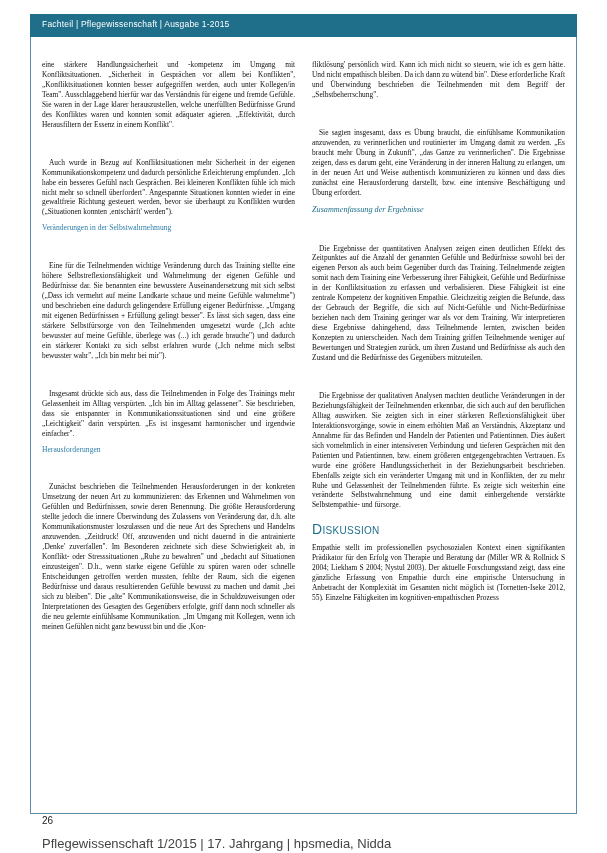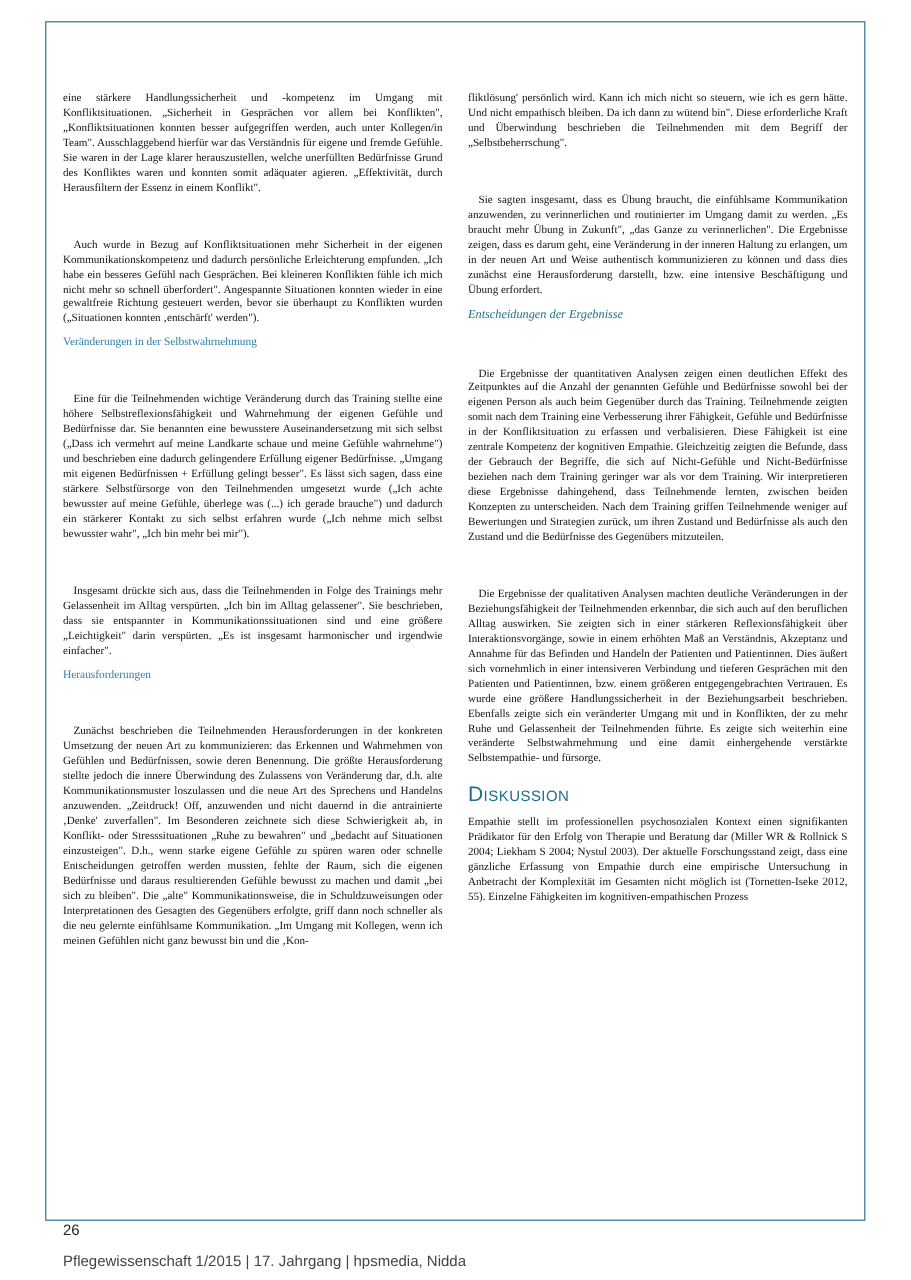--- a/index.html
+++ b/index.html
@@ -123,48 +123,51 @@
     display: flex;
     align-items: baseline;
     gap: 10px;
     flex-direction: column;
   }
   .footer .pagenum {
     font-size: 10px;
     color: #222;
   }
   .footer .footer-text {
-    font-size: 10px;
+    font-size: 13px;
     color: #444;
   }
 </style>
 </head>
 <body>
 
 <div class="page">
 
   <div class="frame"></div>
 
+  <div class="header-bar">
+    <span class="header-text">Fachteil | Pflegewissenschaft |  Ausgabe 1-2015</span>
+  </div>
 
   <div class="columns">
 
     <div class="col">
       <p>eine stärkere Handlungssicherheit und -kompetenz im Umgang mit Konfliktsituationen. „Sicherheit in Gesprächen vor allem bei Konflikten", „Konfliktsituationen konnten besser aufgegriffen werden, auch unter Kollegen/in Team". Ausschlaggebend hierfür war das Verständnis für eigene und fremde Gefühle. Sie waren in der Lage klarer herauszustellen, welche unerfüllten Bedürfnisse Grund des Konfliktes waren und konnten somit adäquater agieren. „Effektivität, durch Herausfiltern der Essenz in einem Konflikt".</p>
       <p class="indent">Auch wurde in Bezug auf Konfliktsituationen mehr Sicherheit in der eigenen Kommunikationskompetenz und dadurch persönliche Erleichterung empfunden. „Ich habe ein besseres Gefühl nach Gesprächen. Bei kleineren Konflikten fühle ich mich nicht mehr so schnell überfordert". Angespannte Situationen konnten wieder in eine gewaltfreie Richtung gesteuert werden, bevor sie überhaupt zu Konflikten wurden („Situationen konnten ‚entschärft' werden").</p>
       <div class="subhead">Veränderungen in der Selbstwahrnehmung</div>
       <p class="indent">Eine für die Teilnehmenden wichtige Veränderung durch das Training stellte eine höhere Selbstreflexionsfähigkeit und Wahrnehmung der eigenen Gefühle und Bedürfnisse dar. Sie benannten eine bewusstere Auseinandersetzung mit sich selbst („Dass ich vermehrt auf meine Landkarte schaue und meine Gefühle wahrnehme") und beschrieben eine dadurch gelingendere Erfüllung eigener Bedürfnisse. „Umgang mit eigenen Bedürfnissen + Erfüllung gelingt besser". Es lässt sich sagen, dass eine stärkere Selbstfürsorge von den Teilnehmenden umgesetzt wurde („Ich achte bewusster auf meine Gefühle, überlege was (...) ich gerade brauche") und dadurch ein stärkerer Kontakt zu sich selbst erfahren wurde („Ich nehme mich selbst bewusster wahr", „Ich bin mehr bei mir").</p>
       <p class="indent">Insgesamt drückte sich aus, dass die Teilnehmenden in Folge des Trainings mehr Gelassenheit im Alltag verspürten. „Ich bin im Alltag gelassener". Sie beschrieben, dass sie entspannter in Kommunikationssituationen sind und eine größere „Leichtigkeit" darin verspürten. „Es ist insgesamt harmonischer und irgendwie einfacher".</p>
       <div class="subhead">Herausforderungen</div>
       <p class="indent">Zunächst beschrieben die Teilnehmenden Herausforderungen in der konkreten Umsetzung der neuen Art zu kommunizieren: das Erkennen und Wahrnehmen von Gefühlen und Bedürfnissen, sowie deren Benennung. Die größte Herausforderung stellte jedoch die innere Überwindung des Zulassens von Veränderung dar, d.h. alte Kommunikationsmuster loszulassen und die neue Art des Sprechens und Handelns anzuwenden. „Zeitdruck! Off, anzuwenden und nicht dauernd in die antrainierte ‚Denke' zuverfallen". Im Besonderen zeichnete sich diese Schwierigkeit ab, in Konflikt- oder Stresssituationen „Ruhe zu bewahren" und „bedacht auf Situationen einzusteigen". D.h., wenn starke eigene Gefühle zu spüren waren oder schnelle Entscheidungen getroffen werden mussten, fehlte der Raum, sich die eigenen Bedürfnisse und daraus resultierenden Gefühle bewusst zu machen und damit „bei sich zu bleiben". Die „alte" Kommunikationsweise, die in Schuldzuweisungen oder Interpretationen des Gesagten des Gegenübers erfolgte, griff dann noch schneller als die neu gelernte einfühlsame Kommunikation. „Im Umgang mit Kollegen, wenn ich meinen Gefühlen nicht ganz bewusst bin und die ‚Kon-</p>
     </div>
 
     <div class="col">
       <p>fliktlösung' persönlich wird. Kann ich mich nicht so steuern, wie ich es gern hätte. Und nicht empathisch bleiben. Da ich dann zu wütend bin". Diese erforderliche Kraft und Überwindung beschrieben die Teilnehmenden mit dem Begriff der „Selbstbeherrschung".</p>
       <p class="indent">Sie sagten insgesamt, dass es Übung braucht, die einfühlsame Kommunikation anzuwenden, zu verinnerlichen und routinierter im Umgang damit zu werden. „Es braucht mehr Übung in Zukunft", „das Ganze zu verinnerlichen". Die Ergebnisse zeigen, dass es darum geht, eine Veränderung in der inneren Haltung zu erlangen, um in der neuen Art und Weise authentisch kommunizieren zu können und dass dies zunächst eine Herausforderung darstellt, bzw. eine intensive Beschäftigung und Übung erfordert.</p>
-      <div class="section-head">Entscheidungen der Ergebnisse</div>
+      <div class="section-head">Zusammenfassung der Ergebnisse</div>
       <p class="indent">Die Ergebnisse der quantitativen Analysen zeigen einen deutlichen Effekt des Zeitpunktes auf die Anzahl der genannten Gefühle und Bedürfnisse sowohl bei der eigenen Person als auch beim Gegenüber durch das Training. Teilnehmende zeigten somit nach dem Training eine Verbesserung ihrer Fähigkeit, Gefühle und Bedürfnisse in der Konfliktsituation zu erfassen und verbalisieren. Diese Fähigkeit ist eine zentrale Kompetenz der kognitiven Empathie. Gleichzeitig zeigten die Befunde, dass der Gebrauch der Begriffe, die sich auf Nicht-Gefühle und Nicht-Bedürfnisse beziehen nach dem Training geringer war als vor dem Training. Wir interpretieren diese Ergebnisse dahingehend, dass Teilnehmende lernten, zwischen beiden Konzepten zu unterscheiden. Nach dem Training griffen Teilnehmende weniger auf Bewertungen und Strategien zurück, um ihren Zustand und Bedürfnisse als auch den Zustand und die Bedürfnisse des Gegenübers mitzuteilen.</p>
       <p class="indent">Die Ergebnisse der qualitativen Analysen machten deutliche Veränderungen in der Beziehungsfähigkeit der Teilnehmenden erkennbar, die sich auch auf den beruflichen Alltag auswirken. Sie zeigten sich in einer stärkeren Reflexionsfähigkeit über Interaktionsvorgänge, sowie in einem erhöhten Maß an Verständnis, Akzeptanz und Annahme für das Befinden und Handeln der Patienten und Patientinnen. Dies äußert sich vornehmlich in einer intensiveren Verbindung und tieferen Gesprächen mit den Patienten und Patientinnen, bzw. einem größeren entgegengebrachten Vertrauen. Es wurde eine größere Handlungssicherheit in der Beziehungsarbeit beschrieben. Ebenfalls zeigte sich ein veränderter Umgang mit und in Konflikten, der zu mehr Ruhe und Gelassenheit der Teilnehmenden führte. Es zeigte sich weiterhin eine veränderte Selbstwahrnehmung und eine damit einhergehende verstärkte Selbstempathie- und fürsorge.</p>
       <div class="big-head">Diskussion</div>
       <p>Empathie stellt im professionellen psychosozialen Kontext einen signifikanten Prädikator für den Erfolg von Therapie und Beratung dar (Miller WR &amp; Rollnick S 2004; Liekham S 2004; Nystul 2003). Der aktuelle Forschungsstand zeigt, dass eine gänzliche Erfassung von Empathie durch eine empirische Untersuchung in Anbetracht der Komplexität im Gesamten nicht möglich ist (Tornetten-Iseke 2012, 55). Einzelne Fähigkeiten im kognitiven-empathischen Prozess</p>
     </div>
 
   </div>
 
   <div class="footer">
     <span class="pagenum">26</span>

